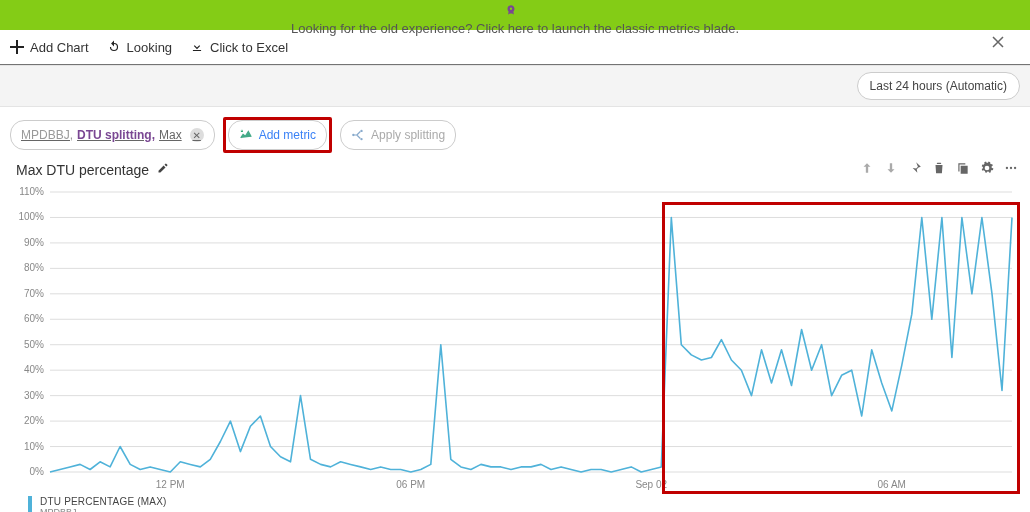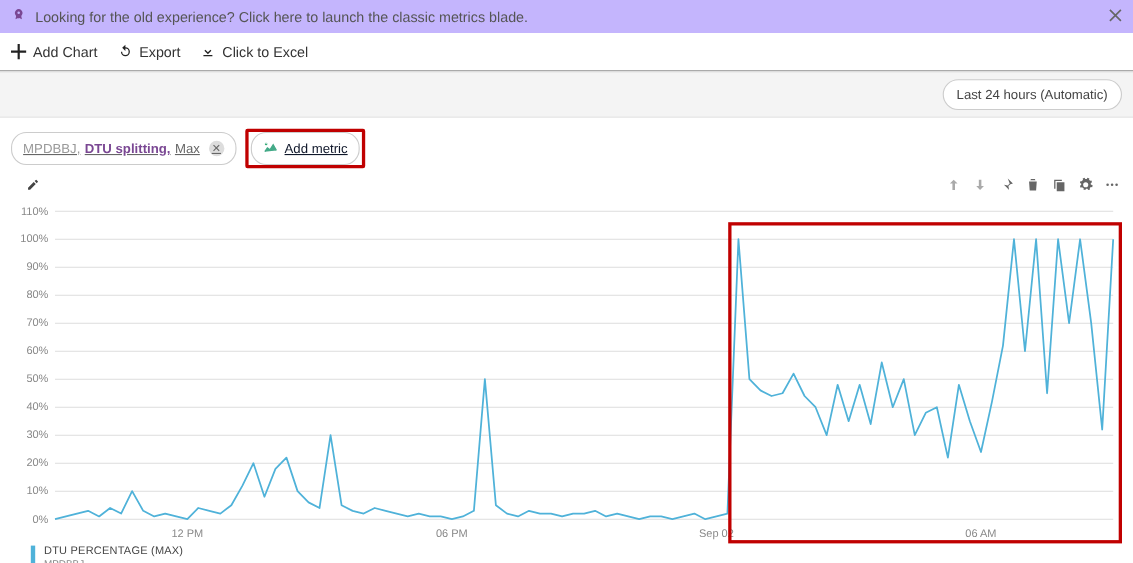--- a/index.html
+++ b/index.html
@@ -1,33 +1,33 @@
 <!DOCTYPE html>
 <html><head>
 <meta charset="utf-8">
 <style>
   html,body{margin:0;padding:0;font-family:"Segoe UI",Arial,sans-serif;font-size:13px;color:#333;background:#fff;width:1030px;}
-  .banner{background:#c4b5fd;color:#555;display:flex;align-items:center;padding:4px 10px;height:22px;}
+  .banner{background:#84cc16;color:#555;display:flex;align-items:center;padding:4px 26px;height:22px;flex-direction:column;}
   .banner .rocket{color:#7a4793;margin-right:8px;}
   .banner .close{margin-left:auto;color:#666;cursor:pointer;}
   .toolbar{display:flex;align-items:center;height:34px;padding:0 10px;border-bottom:1px solid #737373;}
   .tbtn{display:flex;align-items:center;margin-right:18px;cursor:pointer;color:#333;}
   .tbtn svg,.tbtn .glyph{margin-right:6px;}
   .toolbar2{background:#f4f4f4;border-top:1px solid #e4e4e4;border-bottom:1px solid #e4e4e4;padding:6px 10px;text-align:right;}
   .chip,.chip-ghost{display:inline-flex;align-items:center;border-radius:14px;padding:3px 12px;font-size:12px;height:20px;}
   .chip{background:#fff;border:1px solid #ccc;color:#444;}
   .pills-row{padding:10px 10px 4px 10px;display:flex;align-items:center;gap:8px;}
   .pill{display:inline-flex;align-items:center;border:1px solid #ccc;border-radius:14px;background:#fff;padding:3px 10px;font-size:12px;height:22px;}
   .pill .ico{margin-right:6px;display:inline-flex;}
   .pill.metric-pill{color:#666;text-decoration:underline;}
   .pill.metric-pill .db{color:#999;margin-right:4px;}
   .pill.metric-pill .mname{color:#7a4793;font-weight:600;margin-right:4px;}
   .pill.metric-pill .agg{color:#666;}
   .pill.metric-pill .x{margin-left:8px;color:#666;cursor:pointer;border-radius:50%;background:#ddd;width:14px;height:14px;display:inline-flex;align-items:center;justify-content:center;font-size:10px;}
-  .pill.add-metric{color:#0f172a;cursor:pointer;text-decoration:underline;}
+  .pill.add-metric{color:#3b82f6;cursor:pointer;}
   .pill.ghost{color:#aaa;cursor:pointer;}
   .red-box{border:3px solid #c00000;border-radius:2px;padding:0 2px;}
   .title-row{display:flex;align-items:center;padding:4px 12px 2px 16px;}
   .title-row .title{font-size:14px;color:#333;}
   .title-row .pen{margin-left:8px;color:#555;cursor:pointer;}
   .title-row .actions{margin-left:auto;display:flex;align-items:center;gap:10px;color:#777;}
   .title-row .actions span{cursor:pointer;}
   .chart-wrap{position:relative;margin:4px 12px 0 12px;}
   svg.chart{display:block;}
   .red-overlay{position:absolute;border:3px solid #c00000;pointer-events:none;}
@@ -57,21 +57,21 @@
   <div class="tbtn">
     <svg width="14" height="14" viewBox="0 0 14 14">
         <path fill="#222" d="M6 0h2v6h6v2H8v6H6V8H0V6h6z"></path>
       </svg>
     <span>Add Chart</span>
   </div>
   <div class="tbtn">
     <svg width="14" height="14" viewBox="0 0 24 24">
         <path fill="#222" d="M12 4V1L7 6l5 5V7a5 5 0 11-5 5H5a7 7 0 107-7z"></path>
       </svg>
-    <span>Export</span>
+    <span>Looking</span>
   </div>
   <div class="tbtn">
     <svg width="14" height="14" viewBox="0 0 24 24">
         <path fill="#222" d="M12 3v10l4-4 1.4 1.4L12 16l-5.4-5.6L8 9l4 4V3h0zm-7 14h14v2H5z"></path>
       </svg>
     <span>Click to Excel</span>
   </div>
 </div>
 
 <div class="toolbar2">
@@ -95,23 +95,35 @@
             <path fill="#4a8" d="M3 17l4-6 4 3 5-8 5 9" stroke="#4a8" stroke-width="2"></path>
             <circle cx="5" cy="5" r="2" fill="#3a7"></circle>
             <path d="M4 4h2M5 3v2" stroke="#fff" stroke-width="1"></path>
           </svg>
       </span>
       <span>Add metric</span>
     </span>
   </span>
 
 
+  <span class="pill ghost">
+    <span class="ico">
+      <svg width="14" height="14" viewBox="0 0 24 24">
+          <path stroke="#8ac" stroke-width="2" fill="none" d="M4 12h6m0 0l6-6m-6 6l6 6"></path>
+          <circle cx="4" cy="12" r="2" fill="#8ac"></circle>
+          <circle cx="18" cy="5" r="2" fill="#8ac"></circle>
+          <circle cx="18" cy="19" r="2" fill="#8ac"></circle>
+        </svg>
+    </span>
+    <span>Apply splitting</span>
+  </span>
 </div>
 
 <div class="title-row">
+  <span class="title">Max DTU percentage</span>
   <span class="pen">
     <svg width="12" height="12" viewBox="0 0 24 24">
         <path fill="#444" d="M3 17.25V21h3.75L17 10.75l-3.75-3.75L3 17.25zM20.7 7a1 1 0 000-1.4l-2.3-2.3a1 1 0 00-1.4 0L15 5.3 18.7 9 20.7 7z"></path>
       </svg>
   </span>
   <div class="actions">
     <span><svg width="14" height="14" viewBox="0 0 24 24">
           <path fill="#aaa" d="M12 4l6 6h-4v10h-4V10H6z"></path>
         </svg></span>
     <span><svg width="14" height="14" viewBox="0 0 24 24">

